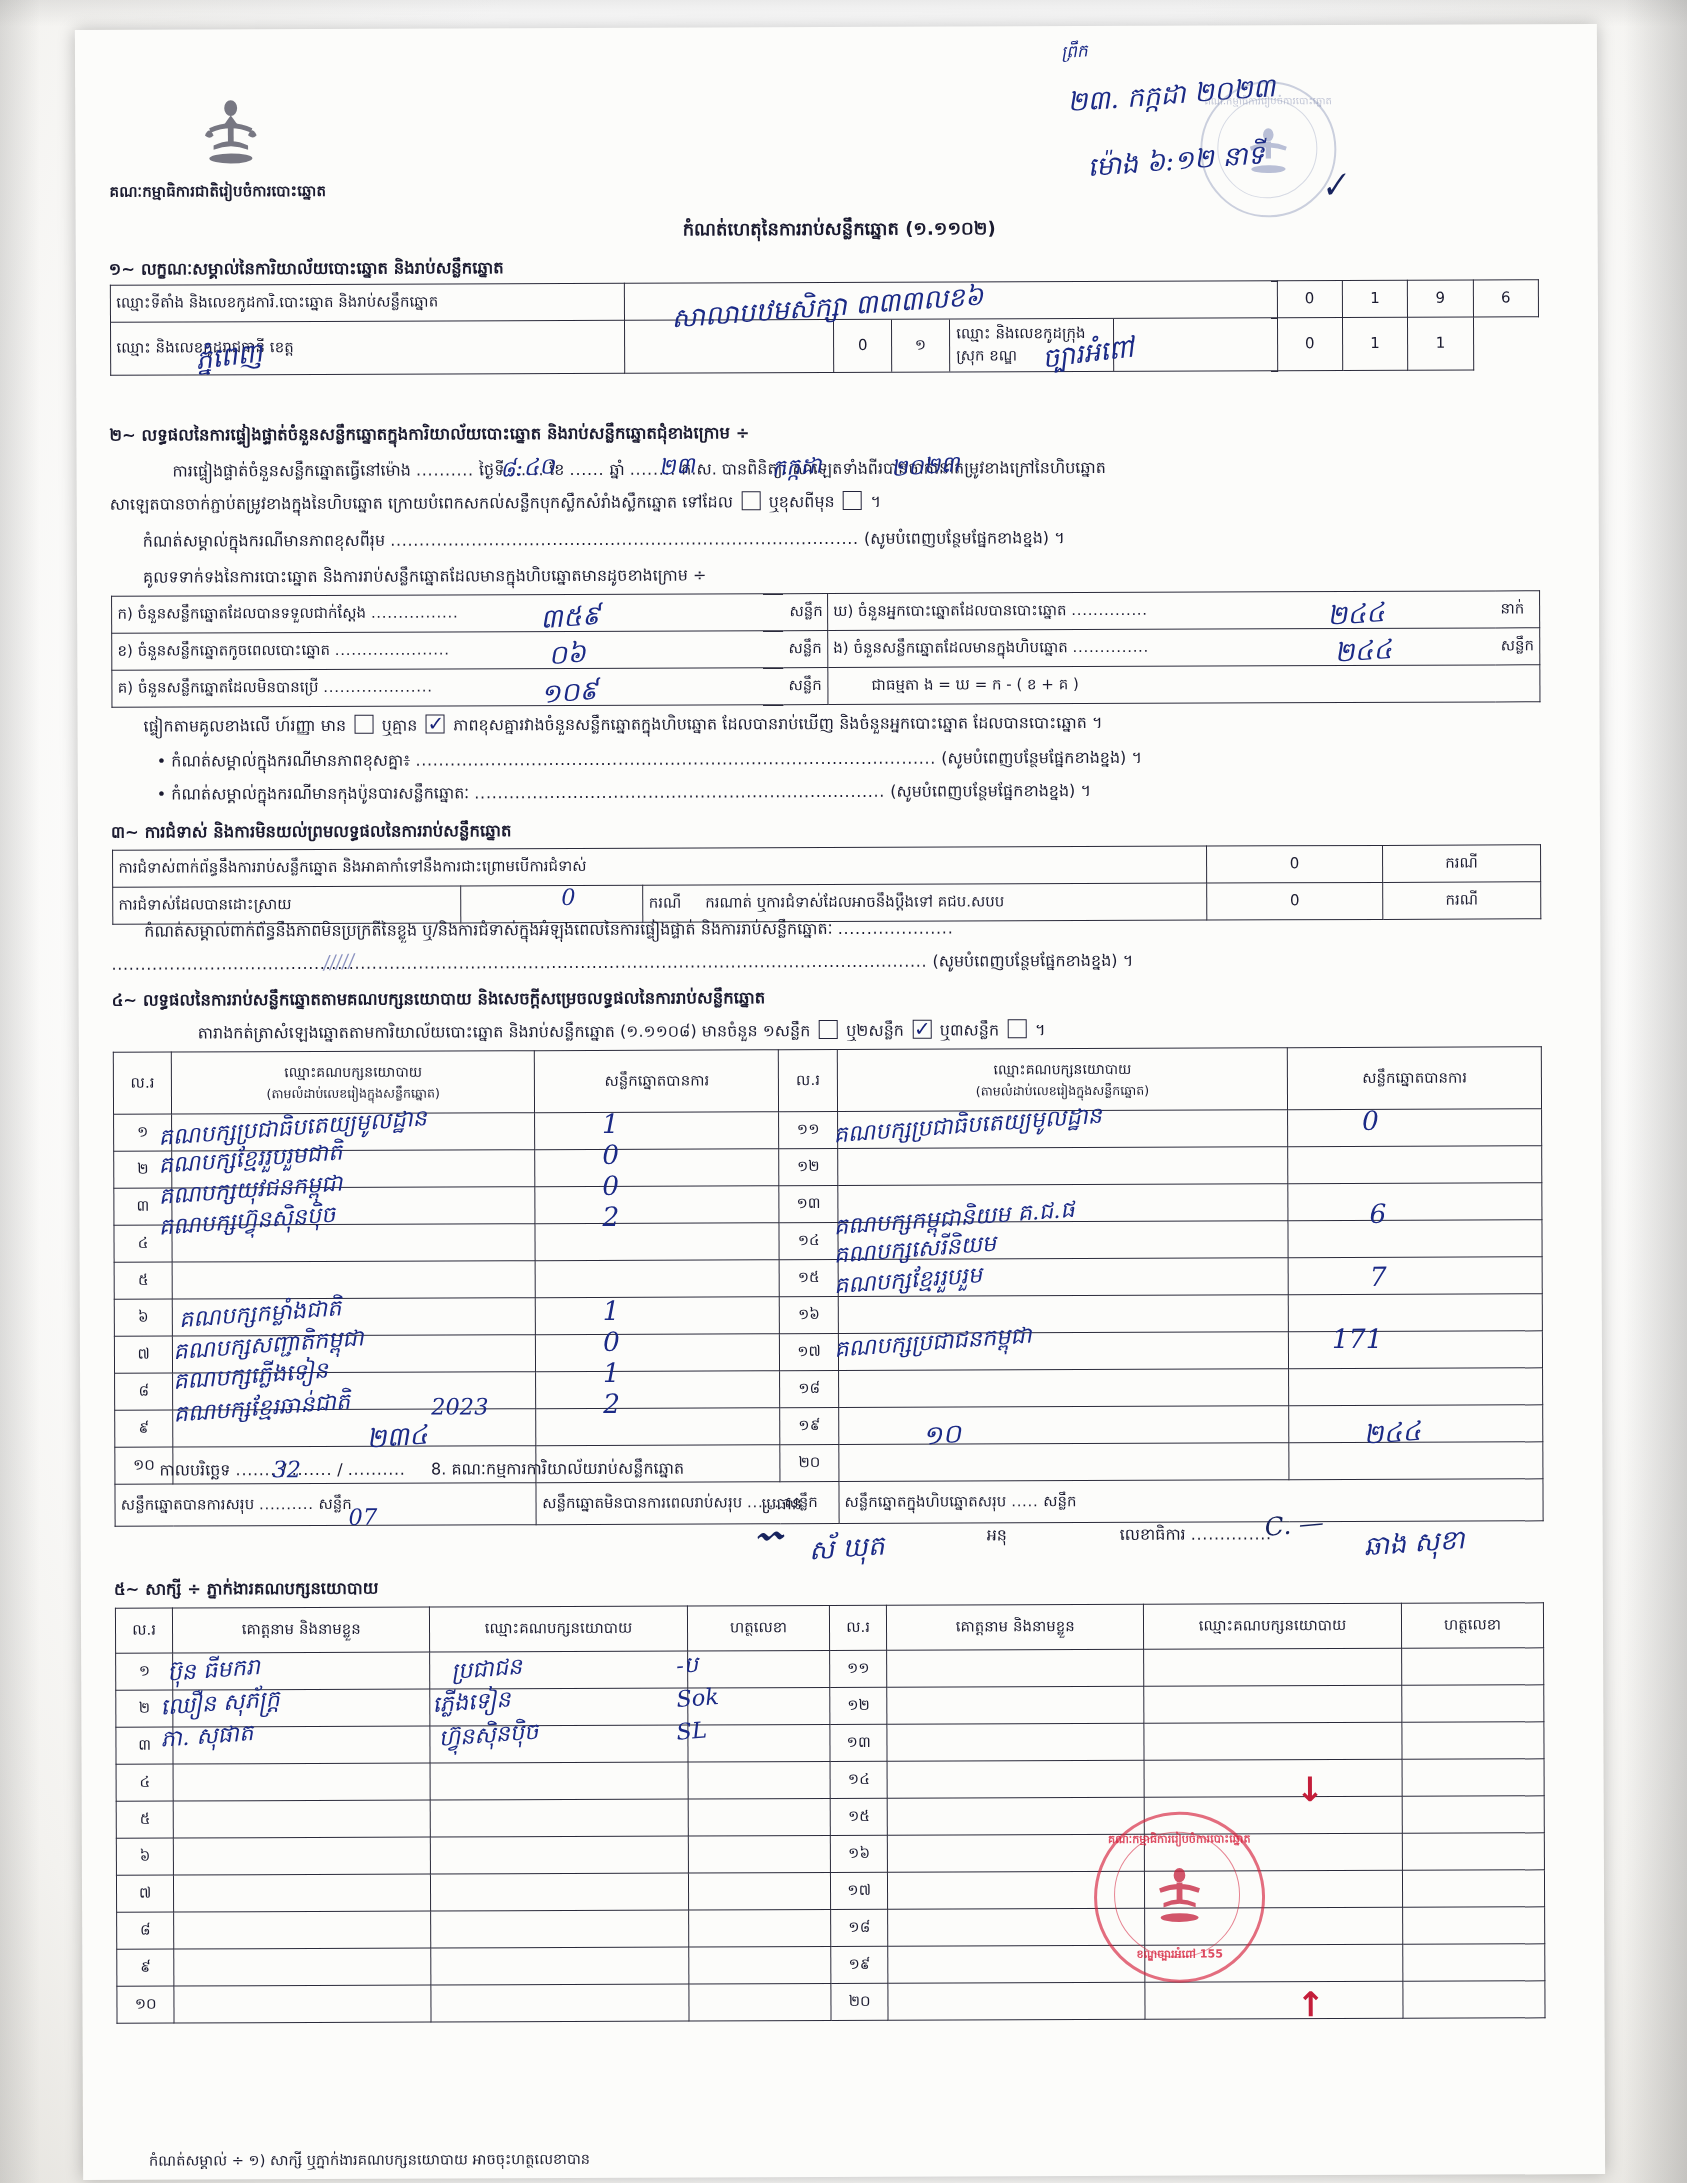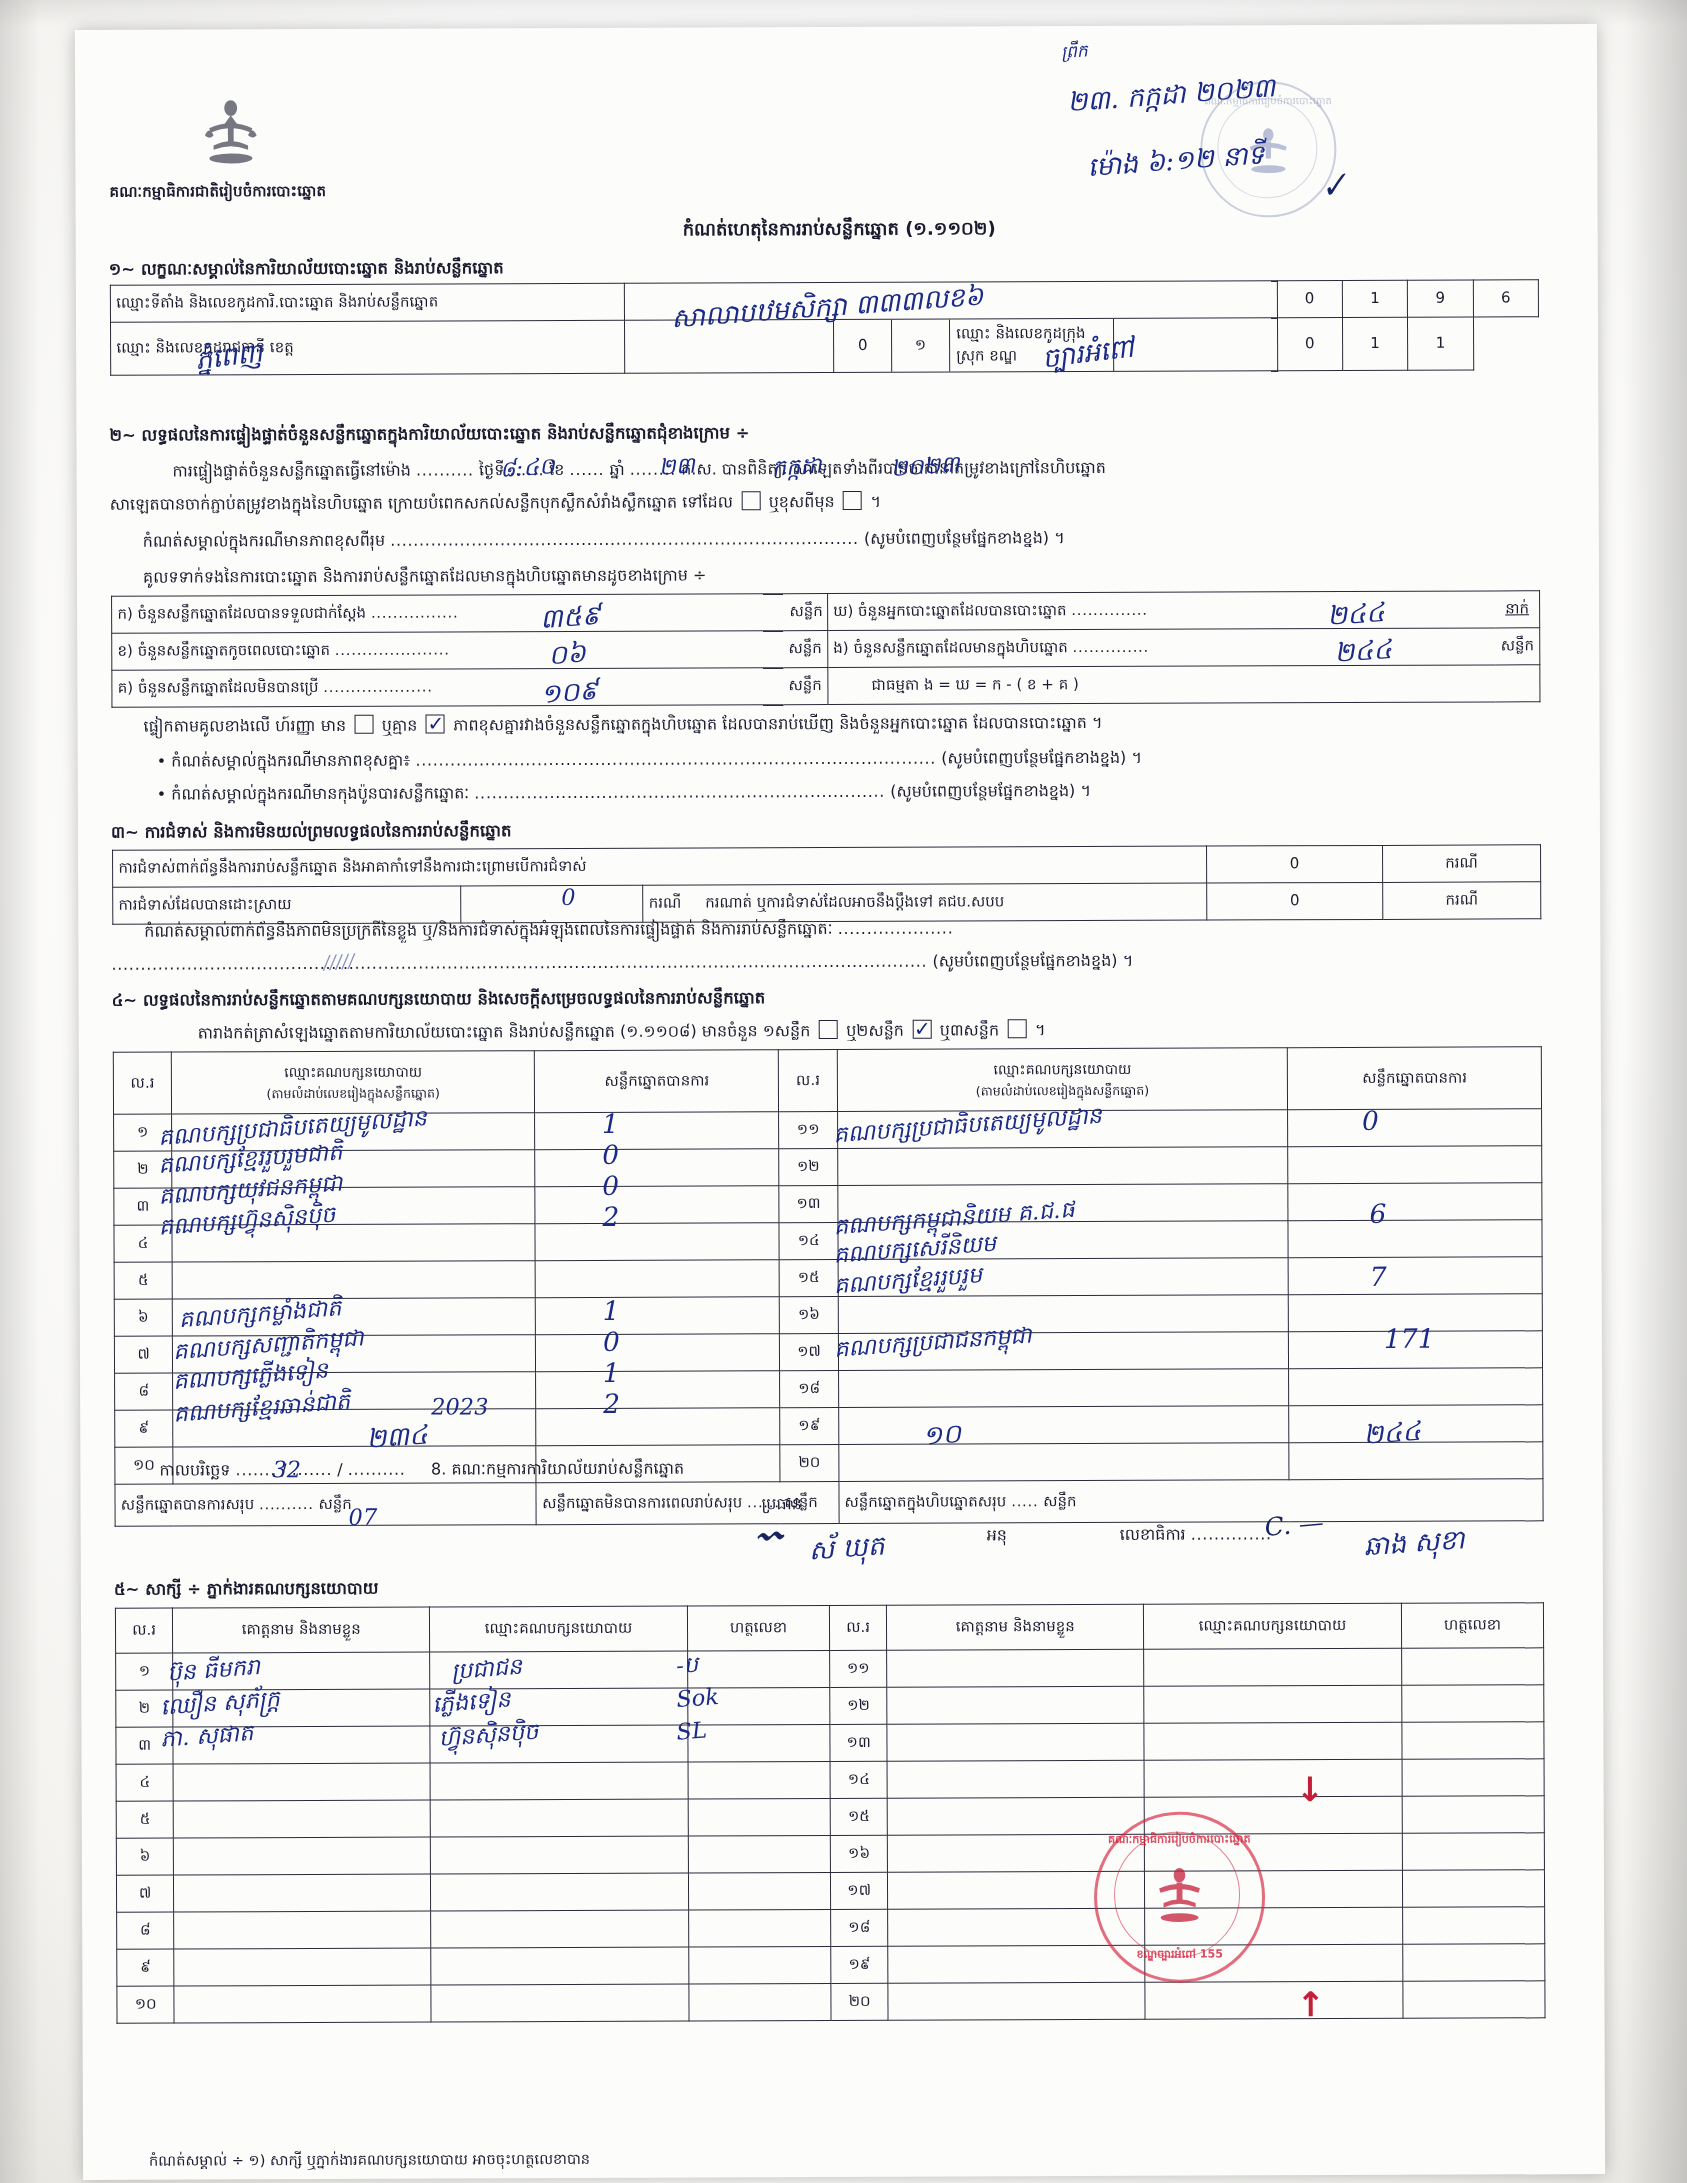--- a/index.html
+++ b/index.html
@@ -311,21 +311,21 @@
             <span>ក)</span>
             <span>ចំនួនសន្លឹកឆ្នោតដែលបានទទួលជាក់ស្តែង</span>
             <span class="dots">................</span>
           </td>
           <td style="width:0;border-left:none;white-space:nowrap;text-align:right;padding-right:4px;">សន្លឹក</td>
           <td style="width:715px;border-right:none;">
             <span>ឃ)</span>
             <span>ចំនួនអ្នកបោះឆ្នោតដែលបានបោះឆ្នោត</span>
             <span class="dots">..............</span>
           </td>
-          <td style="border-left:none;white-space:nowrap;text-align:center;text-decoration:underline;">នាក់</td>
+          <td style="border-left:none;white-space:nowrap;text-align:left;">នាក់</td>
         </tr>
         <tr>
           <td style="border-right:none;">
             <span>ខ)</span>
             <span>ចំនួនសន្លឹកឆ្នោតកូចពេលបោះឆ្នោត</span>
             <span class="dots">.....................</span>
           </td>
           <td style="border-left:none;white-space:nowrap;text-align:right;">សន្លឹក</td>
           <td style="border-right:none;">
             <span>ង)</span>
@@ -552,21 +552,21 @@
 
       <div class="hw hw-md hw-rot" style="left:754px; top:1082px;">គណបក្សប្រជាធិបតេយ្យមូលដ្ឋាន</div>
       <div class="hw hw-md hw-rot" style="left:754px; top:1175px;">គណបក្សកម្ពុជានិយម គ.ជ.ផ</div>
       <div class="hw hw-md hw-rot" style="left:754px; top:1206px;">គណបក្សសេរីនិយម</div>
       <div class="hw hw-md hw-rot" style="left:754px; top:1237px;">គណបក្សខ្មែររួបរួម</div>
       <div class="hw hw-md hw-rot" style="left:754px; top:1299px;">គណបក្សប្រជាជនកម្ពុជា</div>
 
       <div class="hw hw-big" style="left:1283px; top:1077px;">0</div>
       <div class="hw hw-big" style="left:1290px; top:1170px;">6</div>
       <div class="hw hw-big" style="left:1290px; top:1233px;">7</div>
-      <div class="hw hw-big" style="left:1304px; top:1295px;">171</div>
+      <div class="hw hw-big" style="left:1252px; top:1295px;">171</div>
 
       <div class="hw hw-big hw-rot" style="left:286px; top:1389px;">២៣៤</div>
       <div class="hw hw-big hw-rot" style="left:842px; top:1389px;">១០</div>
       <div class="hw hw-big hw-rot" style="left:1283px; top:1389px;">២៤៤</div>
 
       <div class="para" style="left:79px; top:1429px;">
         <span>កាលបរិច្ឆេទ</span>
         <span class="dots">.......</span> / <span class="dots">.......</span> / <span class="dots">..........</span>
         &nbsp;&nbsp;&nbsp;&nbsp;<span>8. គណៈកម្មការការិយាល័យរាប់សន្លឹកឆ្នោត</span>
       </div>

